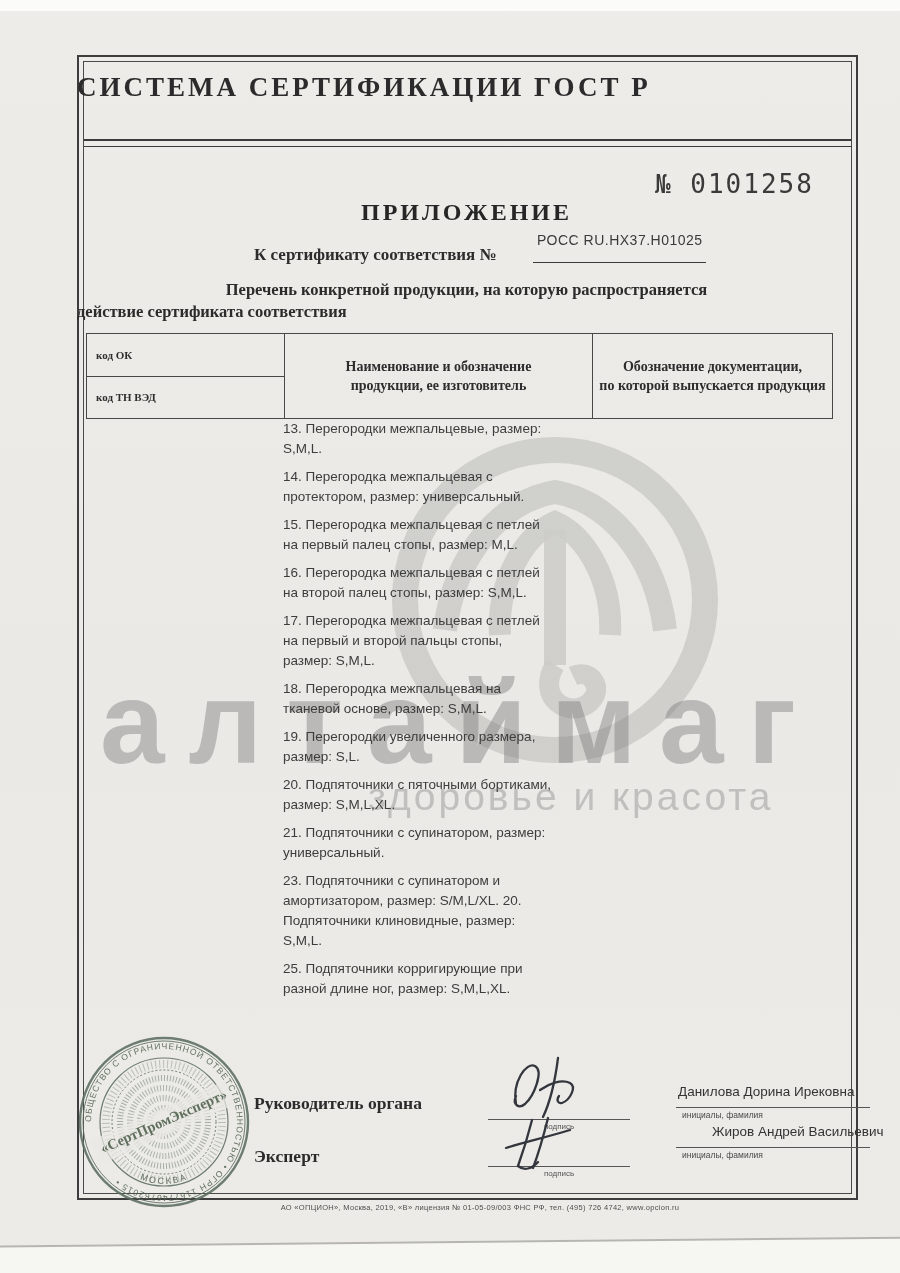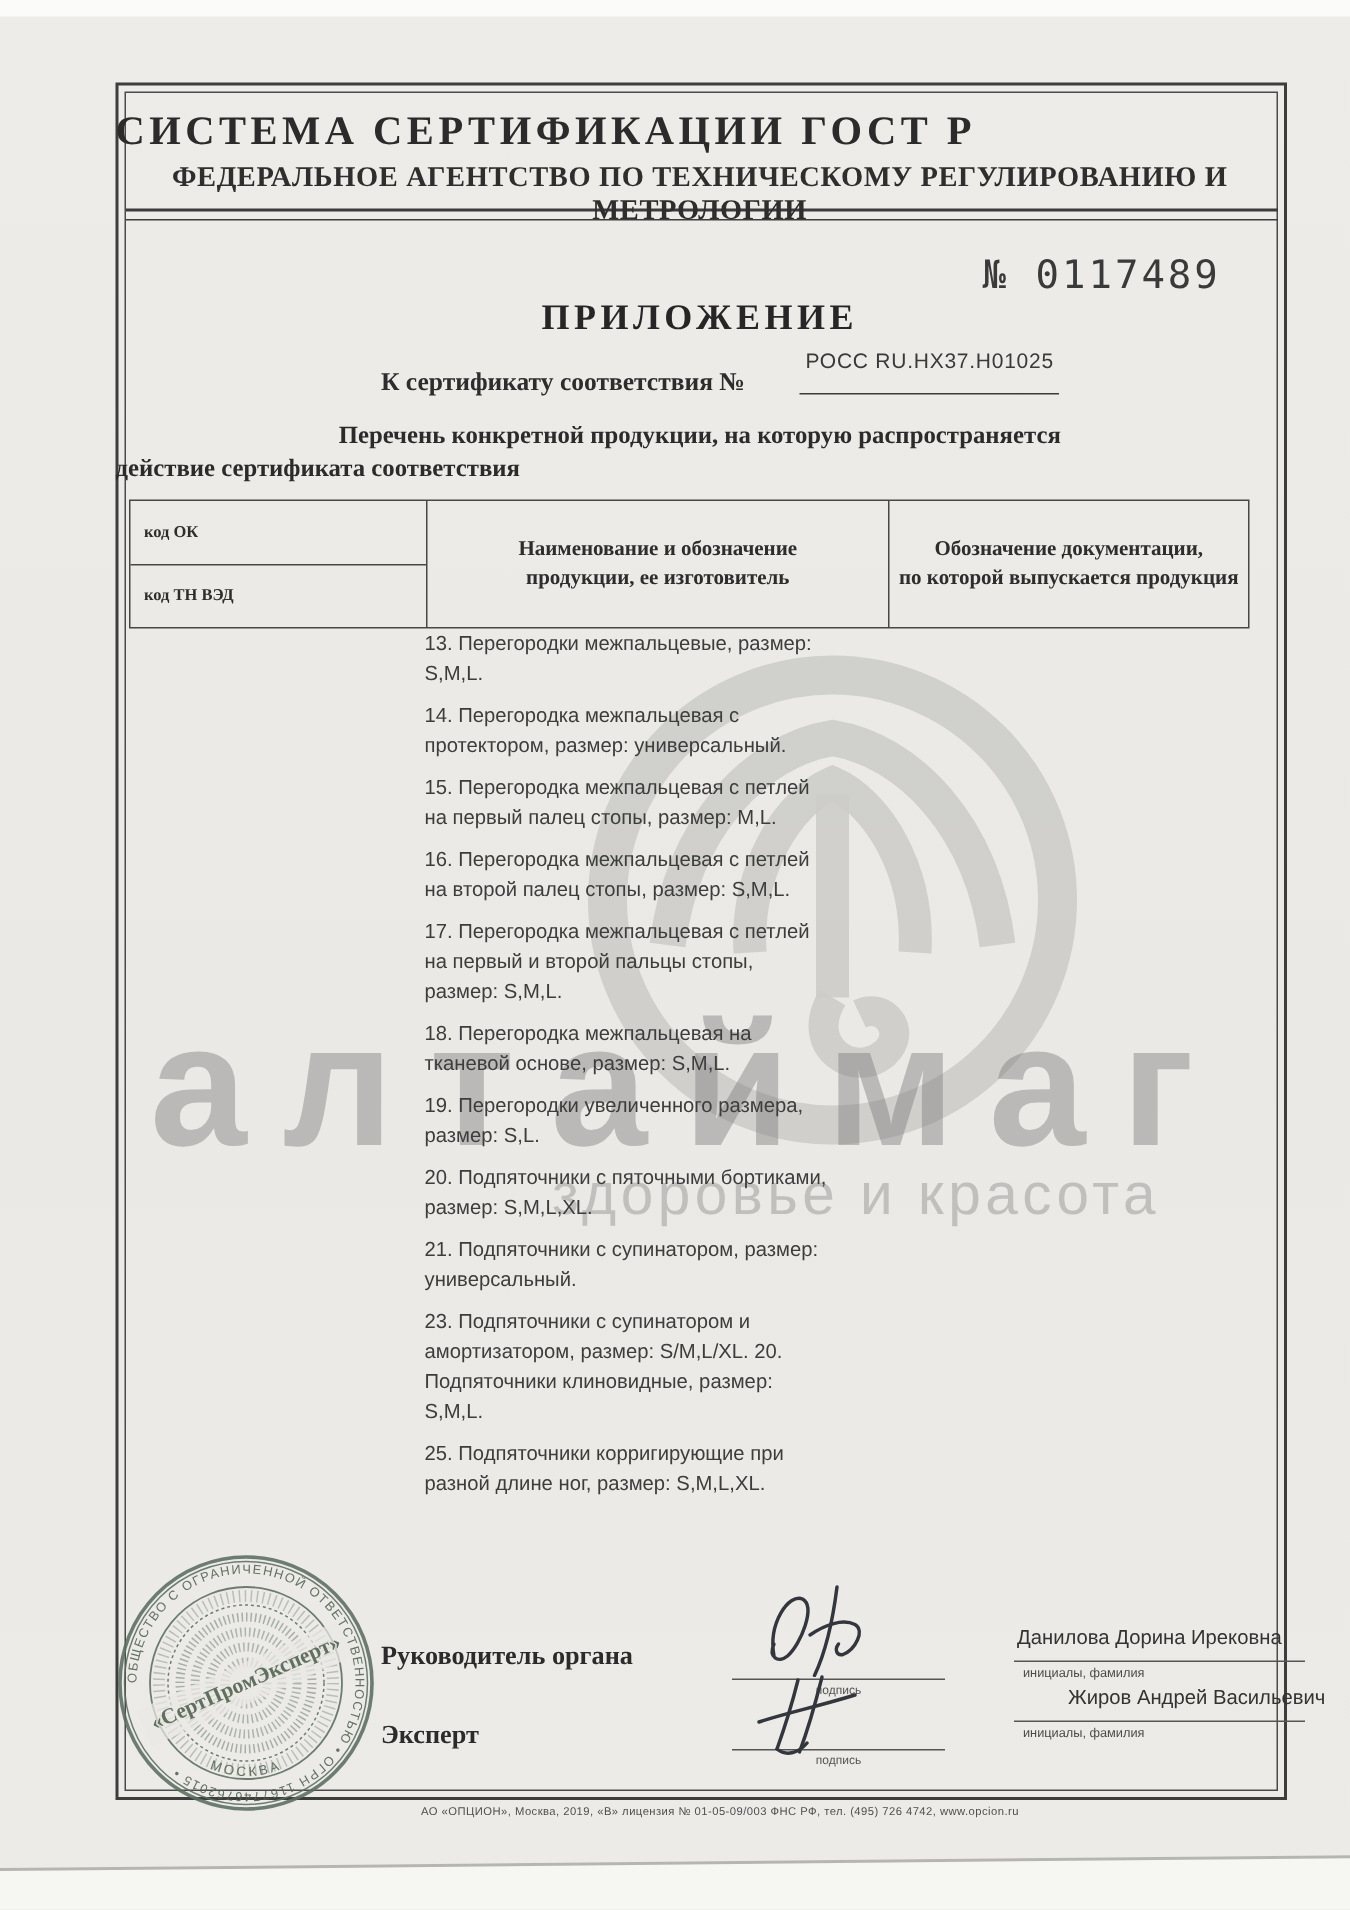--- a/index.html
+++ b/index.html
@@ -94,23 +94,22 @@
   </svg>
   <div class="abs wm-brand">алтаймаг</div>
   <div class="abs wm-tagline">здоровье и красота</div>
 
   <div class="abs frame">
     <div class="frame-inner"></div>
   </div>
   <div class="abs header-rule"></div>
 
   <div class="abs h-sys">СИСТЕМА СЕРТИФИКАЦИИ ГОСТ Р</div>
-  <div class="abs h-agency">ФЕДЕРАЛЬНОЕ АГЕНТСТВО ПО ТЕХНИЧЕСКОМУ РЕГУЛИРОВАНИЮ И МЕТРОЛОГИИ</div>
-
-  <div class="abs serial">№ 0117489</div>
+
+  <div class="abs serial">№ 0101258</div>
   <div class="abs title">ПРИЛОЖЕНИЕ</div>
   <div class="abs cert-label">К сертификату соответствия №</div>
   <div class="abs cert-number">РОСС RU.HX37.H01025</div>
   <div class="abs cert-line"></div>
   <div class="abs desc1">Перечень конкретной продукции,  на которую распространяется</div>
   <div class="abs desc2">действие сертификата соответствия</div>
 
   <div class="abs tbl">
     <div class="c1">
       <div class="sub top">код ОК</div>

